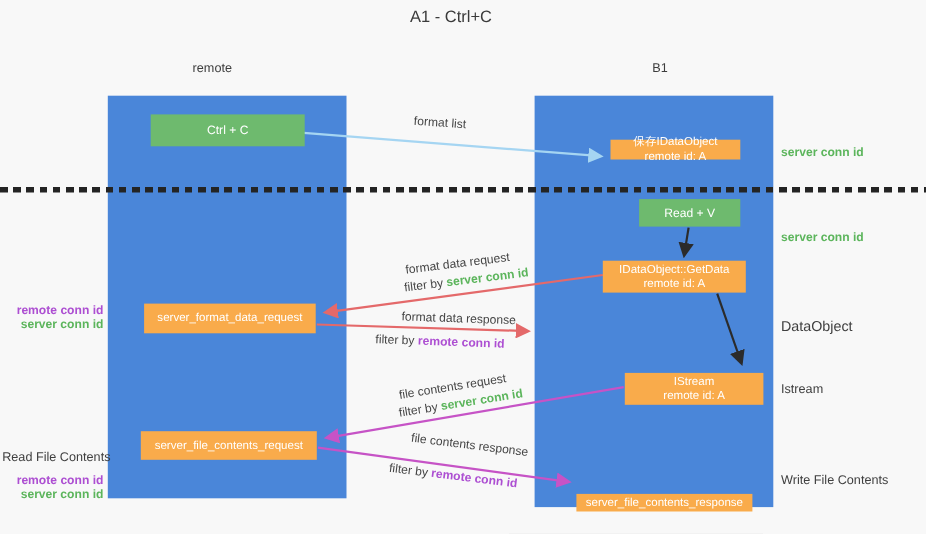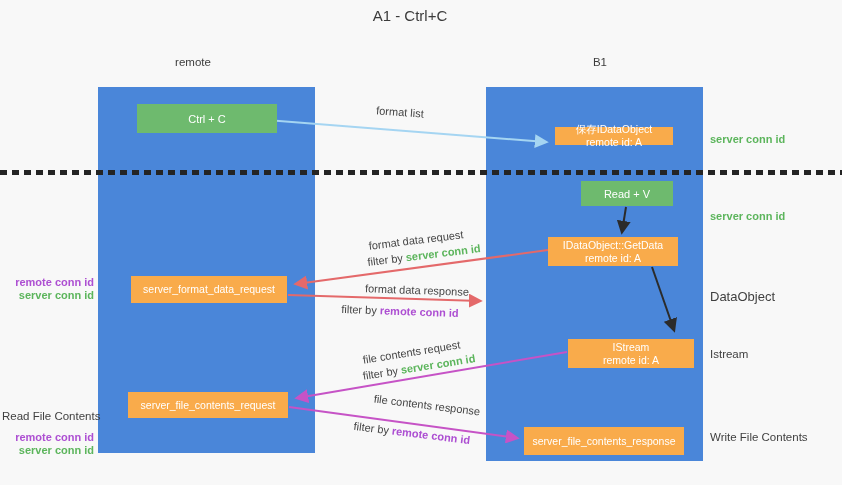--- a/index.html
+++ b/index.html
@@ -82,21 +82,21 @@
   <div class="node" style="left:548px;top:237px;width:130px;height:29px;">
     <div>IDataObject::GetData</div>
     <div>remote id: A</div>
   </div>
   <div class="node" style="left:568px;top:339px;width:126px;height:29px;">
     <div>IStream</div>
     <div>remote id: A</div>
   </div>
   <div class="node" style="left:131px;top:276px;width:156px;height:27px;">server_format_data_request</div>
   <div class="node" style="left:128px;top:392px;width:160px;height:26px;">server_file_contents_request</div>
-  <div class="node" style="left:524px;top:427px;width:160px;height:28px;">server_file_contents_response</div>
+  <div class="node" style="left:524px;top:449px;width:160px;height:16px;">server_file_contents_response</div>
 
   <div class="rlabel green" style="top:133px;">server conn id</div>
   <div class="rlabel green" style="top:210px;">server conn id</div>
   <div class="rlabel dark" style="top:245px;font-size:13px;margin-top:44px;">DataObject</div>
   <div class="rlabel dark" style="top:348px;font-size:11.5px;">Istream</div>
   <div class="rlabel dark" style="top:431px;font-size:11.5px;">Write File Contents</div>
 
   <div class="llabel-group" style="top:276px;">
     <div class="purple">remote conn id</div>
     <div class="green">server conn id</div>

